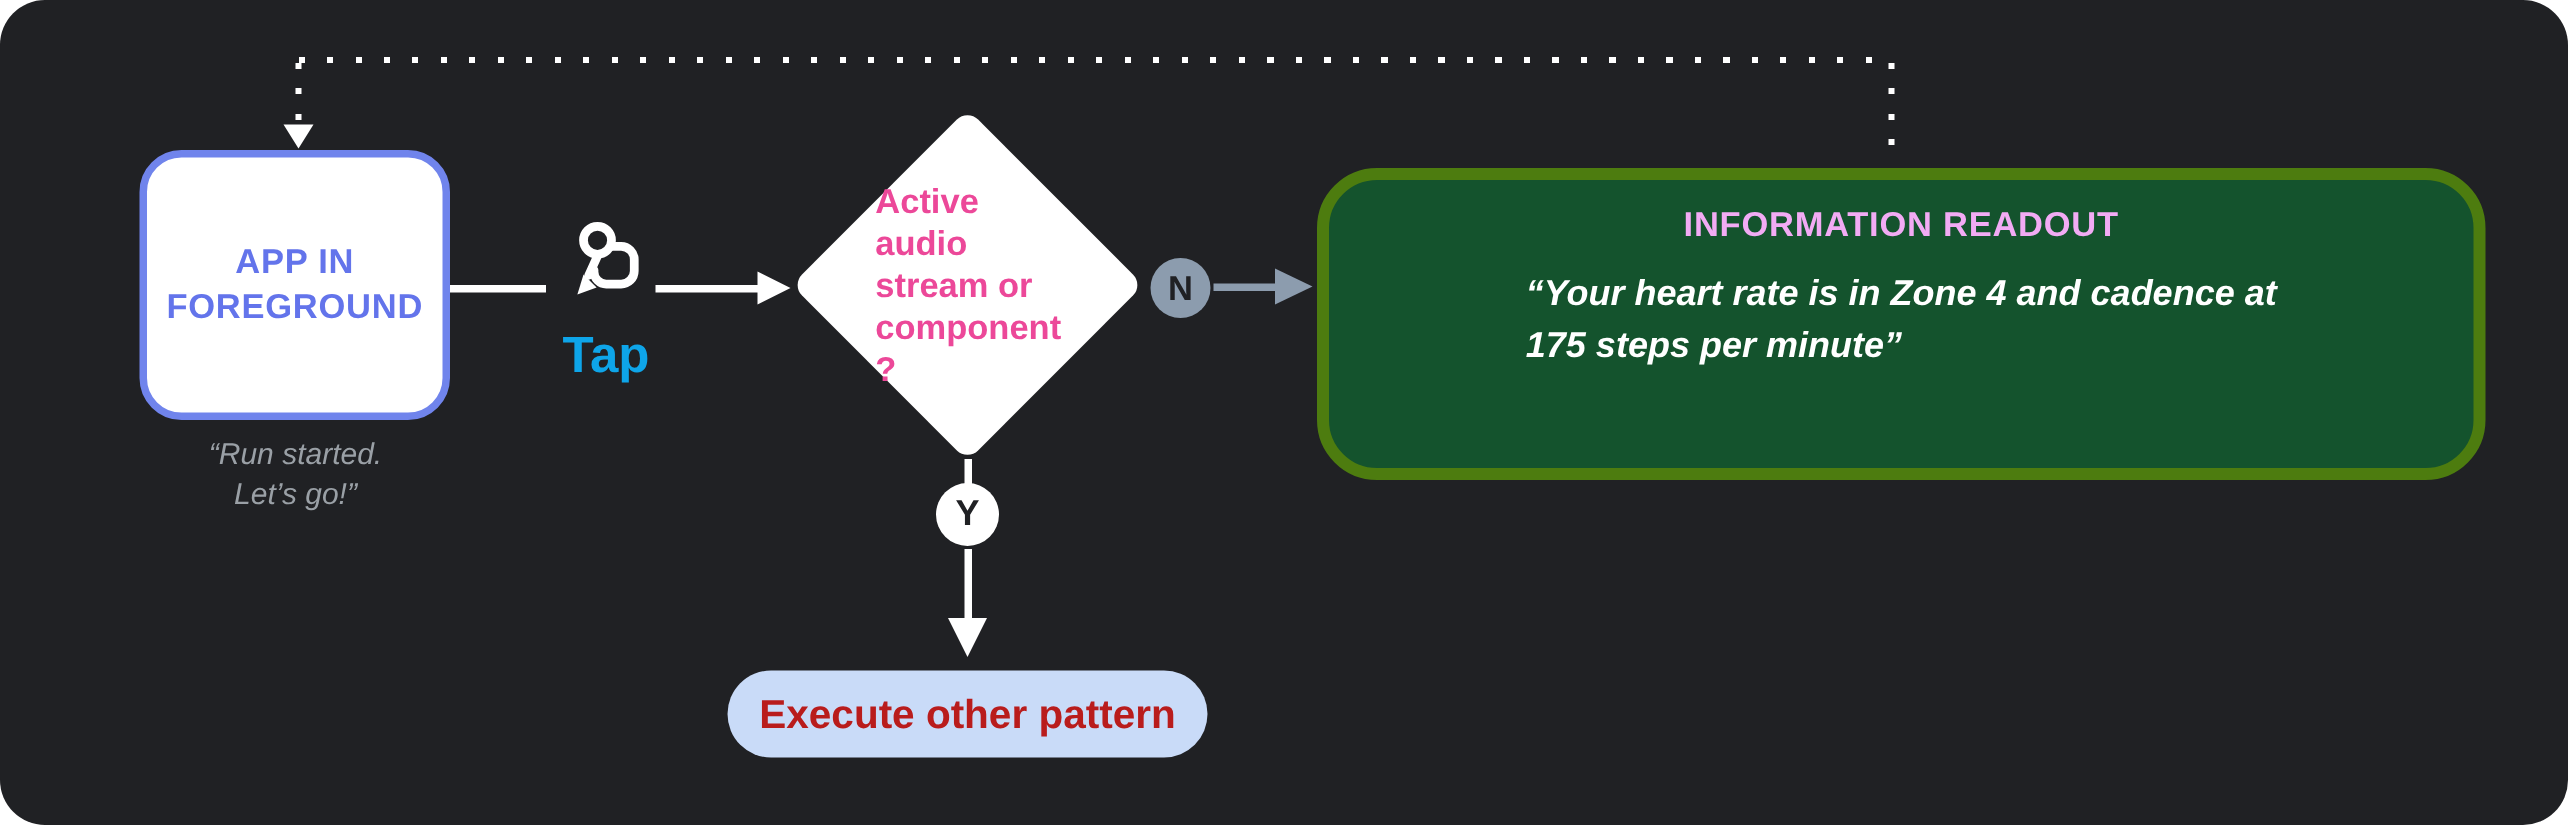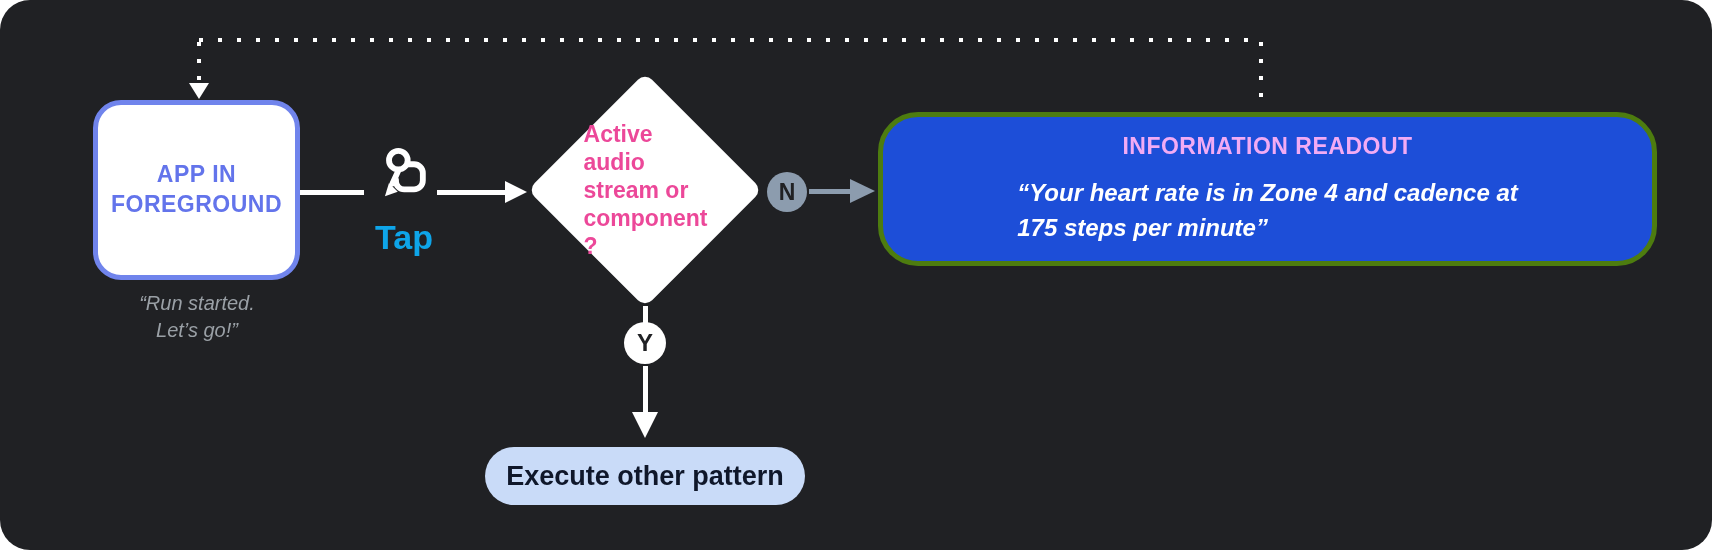--- a/index.html
+++ b/index.html
@@ -52,31 +52,31 @@
     font-weight:bold;color:#202124;}
   .badge-y{left:624px;top:322px;width:42px;height:42px;background:#fff;font-size:24px;}
   .badge-n{left:767px;top:172px;width:40px;height:40px;background:#8C9CAE;font-size:23px;}
 
   
   .seg-n-readout{position:absolute;left:809px;top:189px;width:42px;height:5px;background:#8C9CAE;}
   .head-right-slate{position:absolute;left:850px;top:179px;width:0;height:0;
     border-top:12.5px solid transparent;border-bottom:12.5px solid transparent;border-left:25px solid #8C9CAE;}
 
   
-  .readout-node{position:absolute;left:878px;top:112px;width:779px;height:154px;box-sizing:border-box;
-    background:#1d4ed8;border:5px solid #4d7c0f;border-radius:40px;
+  .readout-node{position:absolute;left:878px;top:112px;width:779px;height:208px;box-sizing:border-box;
+    background:#14532d;border:8px solid #4d7c0f;border-radius:40px;
     display:flex;flex-direction:column;align-items:center;padding-top:16px;}
   .readout-title{color:#F2ABF4;font-weight:bold;font-size:23px;letter-spacing:.5px;}
   .readout-quote{margin-top:16px;color:#fff;font-weight:bold;font-style:italic;font-size:24px;
     line-height:1.45;text-align:left;white-space:pre-line;}
 
   
   .execute-pill{position:absolute;left:485px;top:447px;width:320px;height:58px;background:#C9DBF8;
     border-radius:29px;display:flex;align-items:center;justify-content:center;
-    color:#0f172a;font-weight:bold;font-size:27px;}
+    color:#b91c1c;font-weight:bold;font-size:27px;}
 </style>
 </head>
 <body>
 
 <div class="canvas">
 
   <div class="dot-h loop-h"></div>
   <div class="dot-v loop-v-left"></div>
   <div class="dot-v loop-v-right"></div>
   <div class="loop-head"></div>

